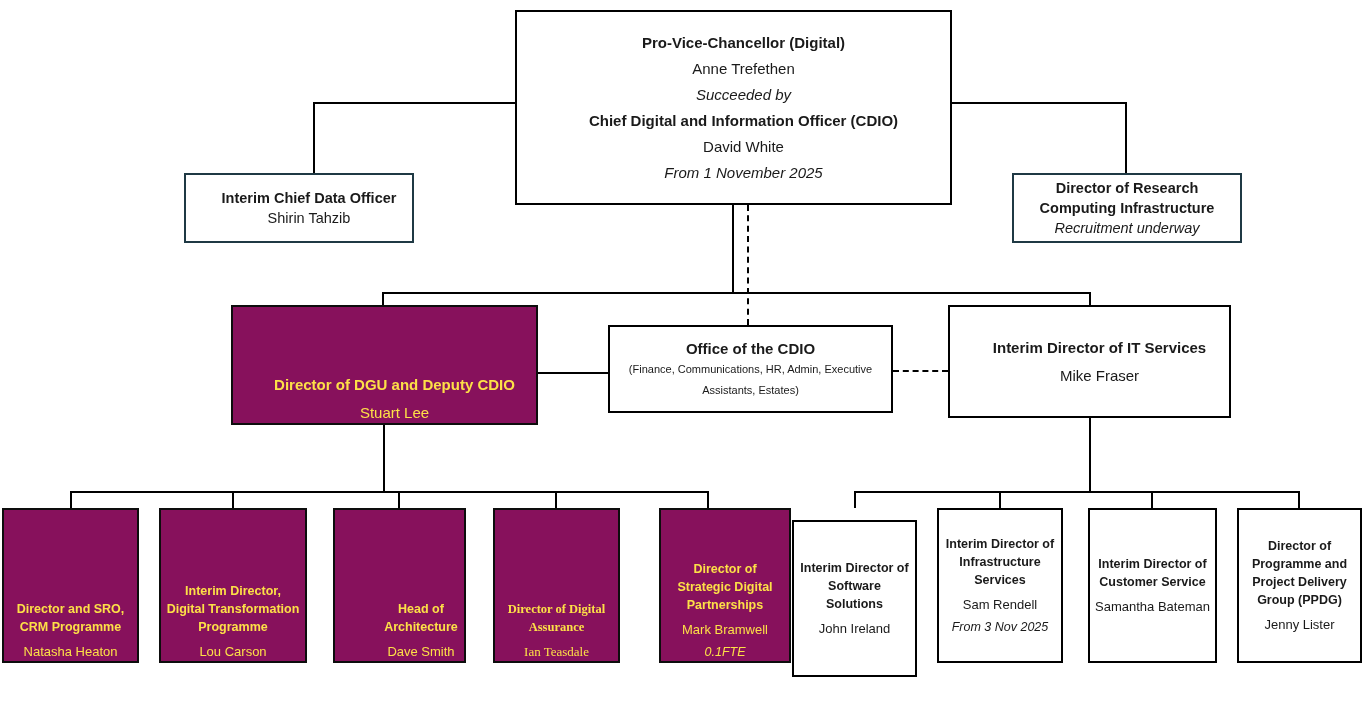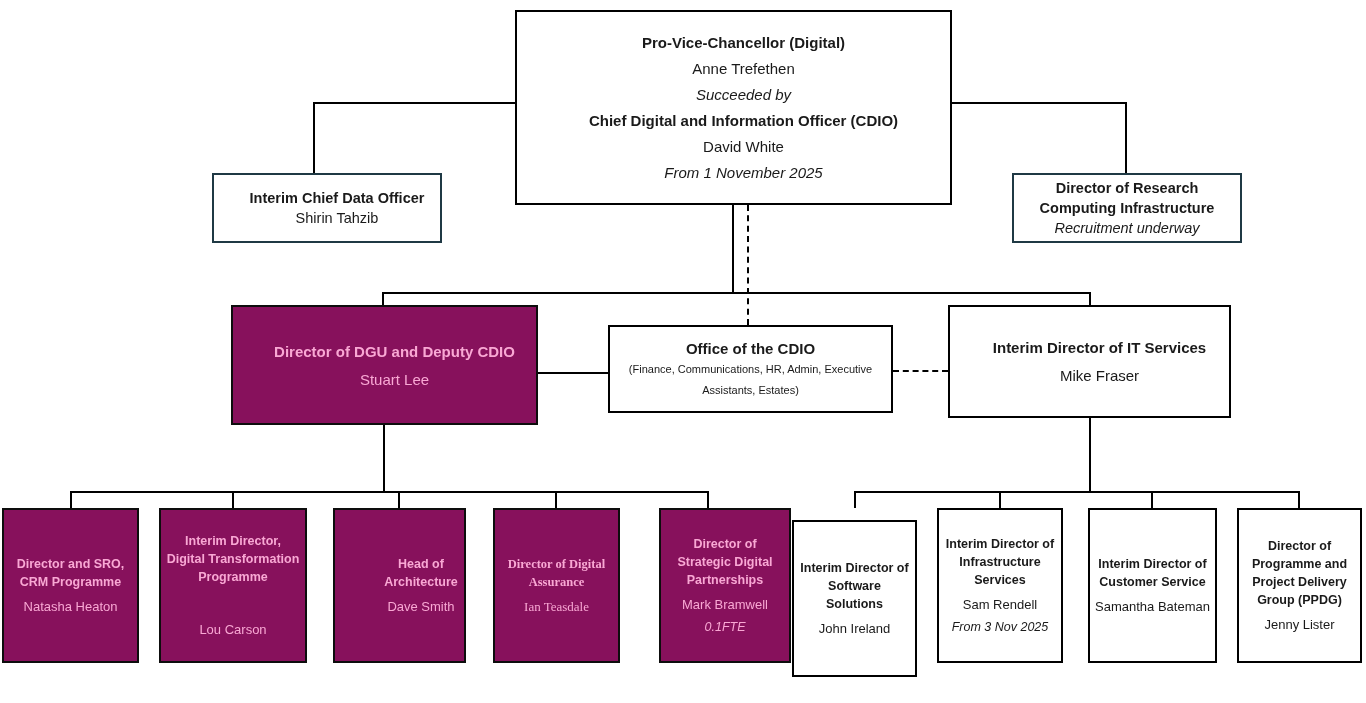--- a/index.html
+++ b/index.html
@@ -7,21 +7,21 @@
     position:relative; width:1366px; height:703px;
     background:#ffffff; overflow:hidden;
     font-family:"Liberation Sans", sans-serif; color:#1a1a1a;
   }
   .node {
     position:absolute; box-sizing:border-box;
     display:flex; flex-direction:column; align-items:center; justify-content:center;
     text-align:center; background:#ffffff; border:2px solid #000000;padding-left:20px;
   }
   .node.teal-border { border-color:#1f3944; }
-  .node.plum { background:#87115c; border-color:#0d0d0d; color:#f9a8d4; }
+  .node.plum { background:#87115c; border-color:#0d0d0d; color:#fde047;justify-content:flex-end; }
   .b  { font-weight:bold; }
   .i  { font-style:italic; }
   
   .pvc { line-height:26px; font-size:15px; }
   
   .side { font-size:14.5px; line-height:20px; }
   
   .mid  { font-size:15px; line-height:21px; }
   .mid .gap { height:7px; }
   .office-sub { font-size:11px; line-height:21px; font-weight:normal; }
@@ -72,21 +72,21 @@
 
   <div class="node pvc" style="left:515px; top:10px; width:437px; height:195px;">
     <div class="b">Pro-Vice-Chancellor (Digital)</div>
     <div>Anne Trefethen</div>
     <div class="i">Succeeded by</div>
     <div class="b">Chief Digital and Information Officer (CDIO)</div>
     <div>David White</div>
     <div class="i">From 1 November 2025</div>
   </div>
 
-  <div class="node side teal-border" style="left:212px; top:173px; width:230px; height:70px;">
+  <div class="node side teal-border" style="left:184px; top:173px; width:230px; height:70px;">
     <div class="b">Interim Chief Data Officer</div>
     <div>Shirin Tahzib</div>
   </div>
 
   <div class="node side teal-border" style="left:1012px; top:173px; width:230px; height:70px; padding:0 8px;">
     <div class="b">Director of Research Computing Infrastructure</div>
     <div class="i">Recruitment underway</div>
   </div>
 
   <div class="node mid plum" style="left:231px; top:305px; width:307px; height:120px;">
@@ -104,21 +104,21 @@
     <div class="b">Interim Director of IT Services</div>
     <div class="gap"></div>
     <div>Mike Fraser</div>
   </div>
 
   <div class="node leaf plum" style="left:2px; top:508px; width:137px; height:155px;">
     <div class="title">Director and SRO, CRM Programme</div>
     <div class="person">Natasha Heaton</div>
   </div>
 
-  <div class="node leaf plum" style="left:159px; top:508px; width:148px; height:155px;gap:28px;">
+  <div class="node leaf plum" style="left:159px; top:508px; width:148px; height:155px;">
     <div class="title">Interim Director, Digital Transformation Programme</div>
     <div class="person">Lou Carson</div>
   </div>
 
   <div class="node leaf plum" style="left:333px; top:508px; width:133px; height:155px;padding-left:48px;">
     <div class="title">Head of Architecture</div>
     <div class="person">Dave Smith</div>
   </div>
 
   <div class="node leaf plum" style="left:493px; top:508px; width:127px; height:155px;font-family:Liberation Serif, serif;">

